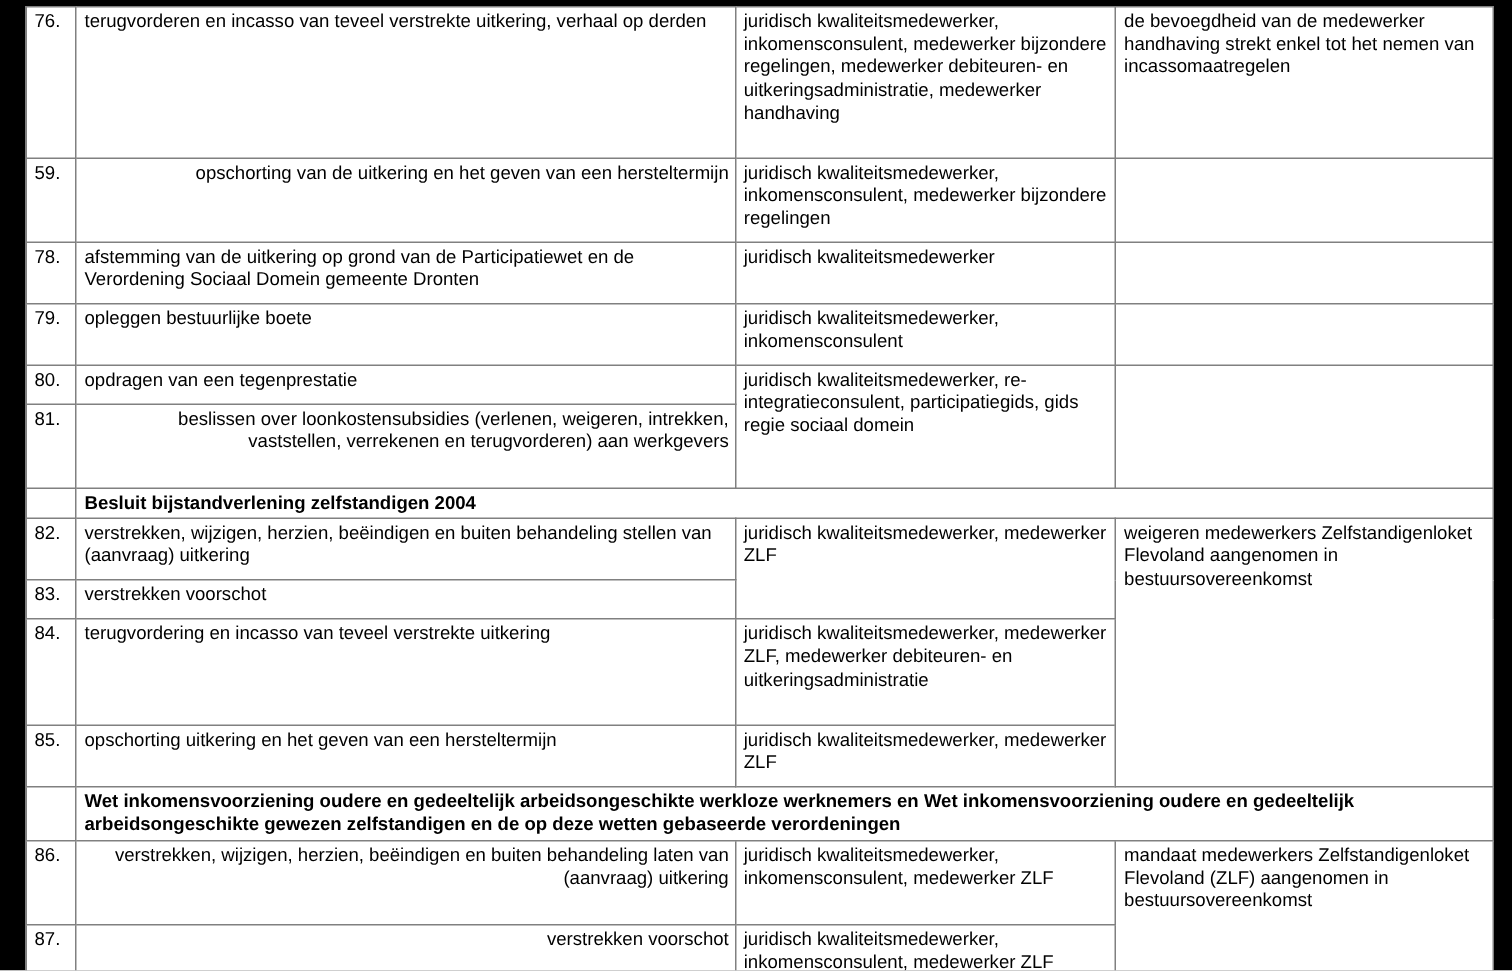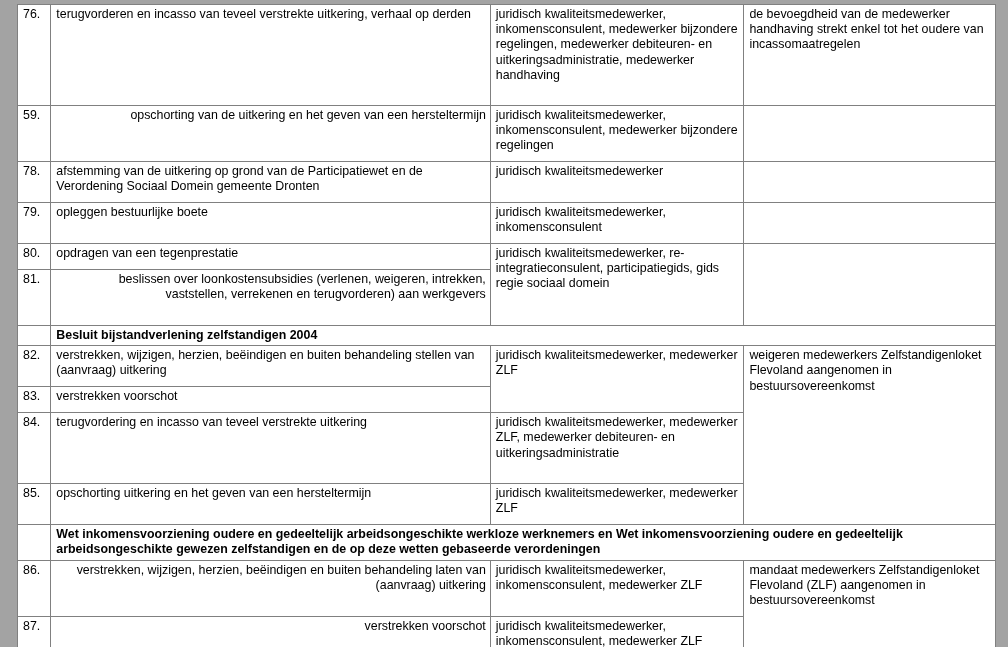--- a/index.html
+++ b/index.html
@@ -9,21 +9,21 @@
     background: #ffffff;
   }
   body {
     font-family: "Liberation Sans", sans-serif;
     color: #000000;
   }
   #page {
     position: relative;
     width: 1008px;
     height: 647px;
-    background: #a3a3a3;
+    background: #000000;
     overflow: hidden;
     box-sizing: border-box;
   }
   table.mandate-table {
     border-collapse: collapse;
     table-layout: fixed;
     width: 979px;
     margin-left: 17px;
     margin-top: 4px;
     background: #ffffff;
@@ -91,21 +91,21 @@
         <td class="col-num">
             <span class="cell-text">76.</span>
           </td>
         <td class="col-task h-tall">
             <span class="cell-text">terugvorderen en incasso van teveel verstrekte uitkering, verhaal op derden</span>
           </td>
         <td class="col-role">
             <span class="cell-text">juridisch kwaliteitsmedewerker, inkomensconsulent, medewerker bijzondere regelingen, medewerker debiteuren- en uitkeringsadministratie, medewerker handhaving</span>
           </td>
         <td class="col-note">
-            <span class="cell-text">de bevoegdheid van de medewerker handhaving strekt enkel tot het oudere van incassomaatregelen</span>
+            <span class="cell-text">de bevoegdheid van de medewerker handhaving strekt enkel tot het nemen van incassomaatregelen</span>
           </td>
       </tr>
 
       <tr>
         <td class="col-num">
             <span class="cell-text">59.</span>
           </td>
         <td class="col-task h-med3">
             <span class="cell-text">opschorting van de uitkering en het geven van een hersteltermijn</span>
           </td>

